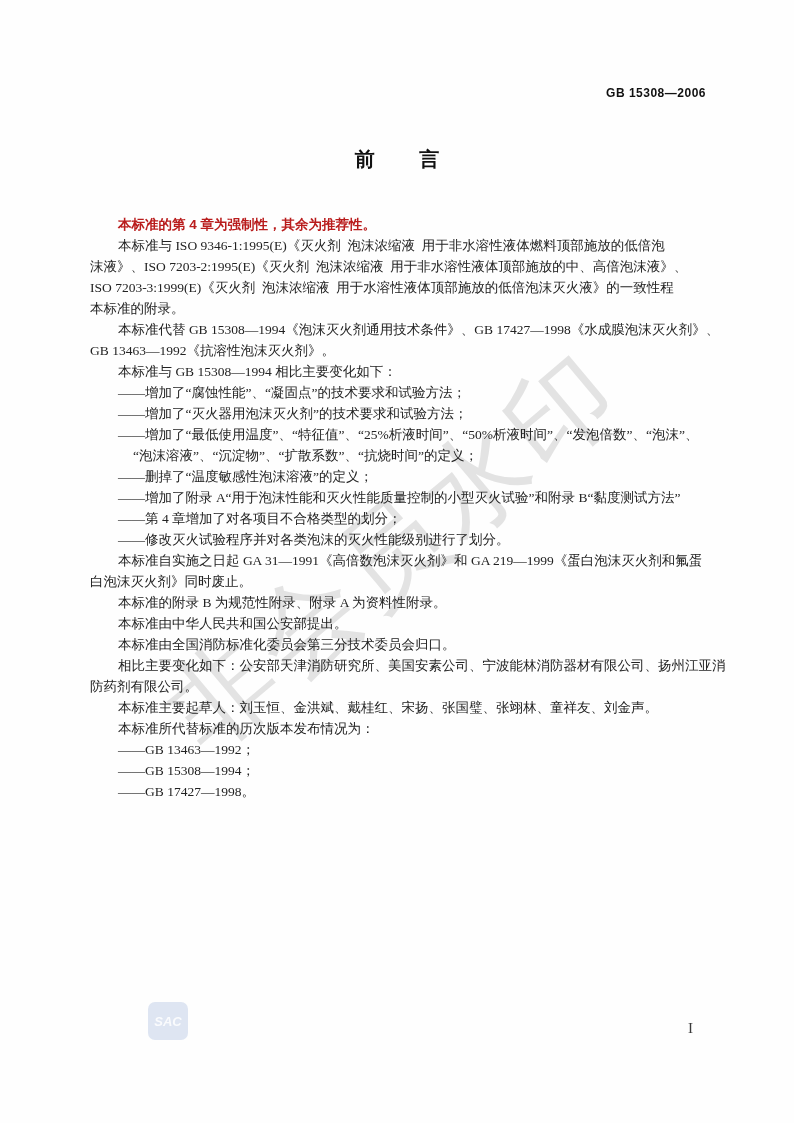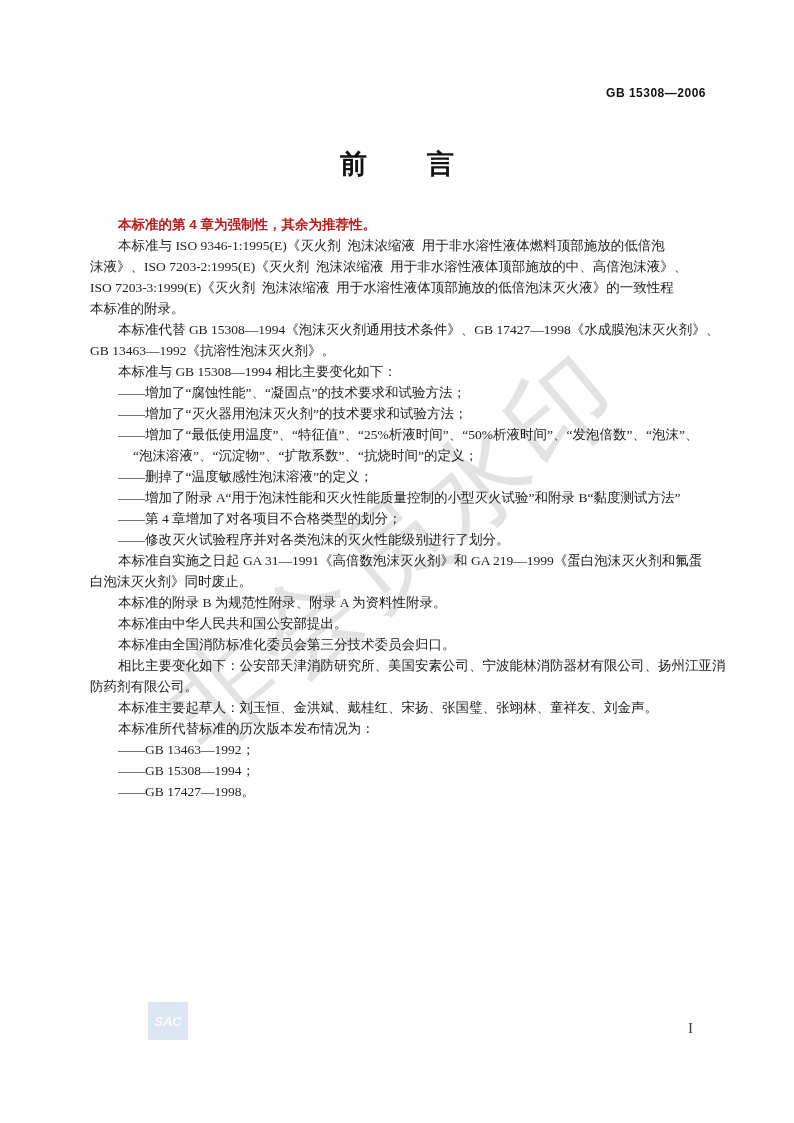--- a/index.html
+++ b/index.html
@@ -27,21 +27,21 @@
     color: #111;
   }
   .doc-title {
     position: absolute;
     top: 146px;
     left: 0;
     width: 100%;
     text-align: center;
     font-family: "Liberation Sans", "DejaVu Sans", sans-serif;
     font-weight: 700;
-    font-size: 27px;
+    font-size: 20px;
     color: #111;
     white-space: pre;
   }
   .body-text {
     position: absolute;
     left: 90px;
     top: 214px;
     width: 624px;
     font-size: 13.5px;
     line-height: 21px;
@@ -71,21 +71,21 @@
     pointer-events: none;
     font-family: "Liberation Serif", "DejaVu Serif", serif;
   }
   .sac-logo {
     position: absolute;
     left: 148px;
     top: 1002px;
     width: 40px;
     height: 38px;
     background: rgba(110, 140, 200, 0.22);
-    border-radius: 2px;
+    border-radius: 7px;
     display: flex;
     align-items: center;
     justify-content: center;
     font-family: "Liberation Sans", "DejaVu Sans", sans-serif;
     font-weight: 700;
     font-style: italic;
     font-size: 13px;
     color: rgba(255, 255, 255, 0.85);
   }
   .page-num {

